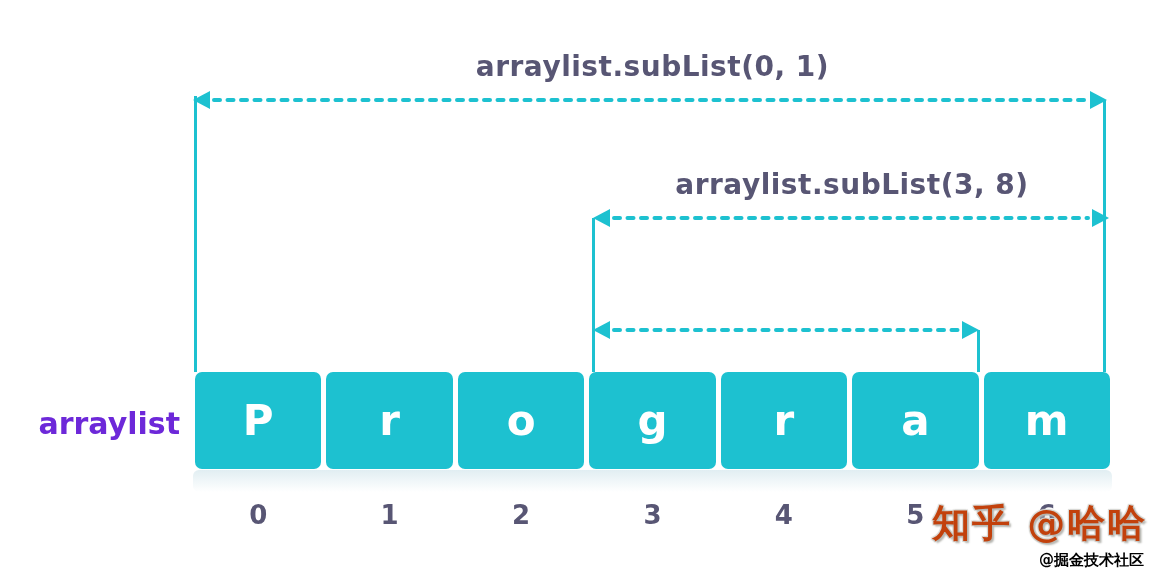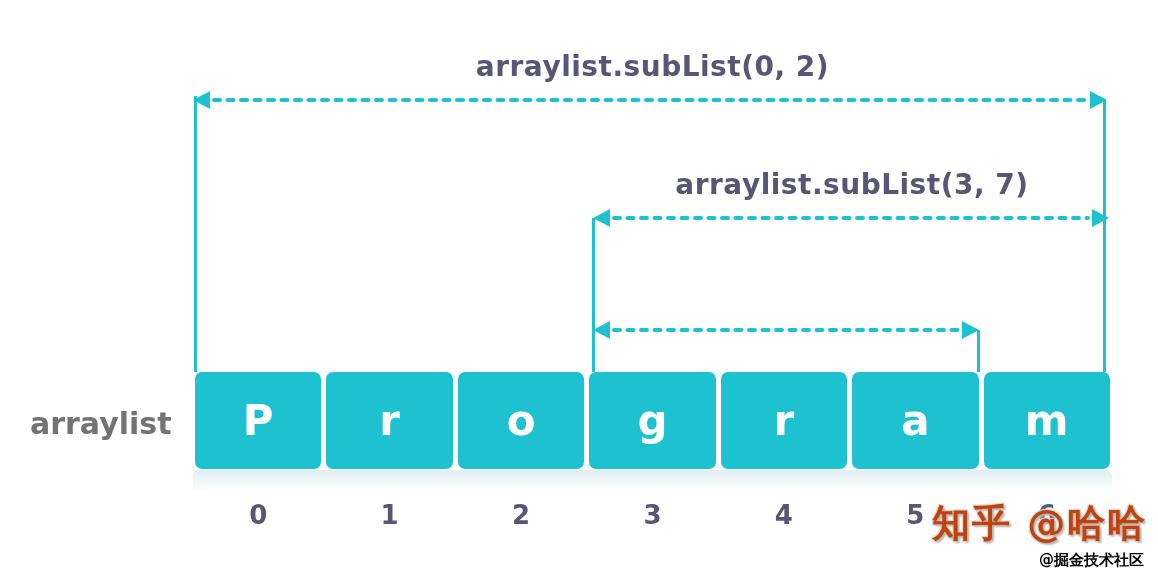--- a/index.html
+++ b/index.html
@@ -27,24 +27,24 @@
   .vline {
     position: absolute;
     width: 3px;
     background: #1dc1d0;
   }
   .array-label {
     position: absolute;
     left: 30px;
     top: 406px;
     width: 150px;
-    text-align: left;
+    text-align: right;
     font-size: 30px;
     font-weight: bold;
-    color: #737373;
+    color: #6d28d9;
   }
   .array-row {
     position: absolute;
     left: 195px;
     top: 372px;
     width: 915px;
     height: 97px;
     display: flex;
     gap: 5px;
   }
@@ -104,28 +104,28 @@
     font-weight: bold;
     color: #000000;
     white-space: nowrap;
   }
 </style>
 </head>
 <body>
 
 <div class="canvas">
 
-  <div class="annotation-label" style="left:195px; top:50px; width:915px;">arraylist.subList(0, 2)</div>
+  <div class="annotation-label" style="left:195px; top:50px; width:915px;">arraylist.subList(0, 1)</div>
   <svg class="range-arrow" style="left:192px; top:88px;" width="916" height="24" viewBox="0 0 916 24">
     <polygon points="1,12 18,3 18,21" fill="#1dc1d0"></polygon>
     <line x1="22" y1="12" x2="894" y2="12" stroke="#1dc1d0" stroke-width="4" stroke-dasharray="6 7.5" stroke-linecap="round"></line>
     <polygon points="915,12 898,3 898,21" fill="#1dc1d0"></polygon>
   </svg>
 
-  <div class="annotation-label" style="left:594px; top:168px; width:516px;">arraylist.subList(3, 7)</div>
+  <div class="annotation-label" style="left:594px; top:168px; width:516px;">arraylist.subList(3, 8)</div>
   <svg class="range-arrow" style="left:592px; top:206px;" width="518" height="24" viewBox="0 0 518 24">
     <polygon points="1,12 18,3 18,21" fill="#1dc1d0"></polygon>
     <line x1="22" y1="12" x2="496" y2="12" stroke="#1dc1d0" stroke-width="4" stroke-dasharray="6 7.5" stroke-linecap="round"></line>
     <polygon points="517,12 500,3 500,21" fill="#1dc1d0"></polygon>
   </svg>
 
   <svg class="range-arrow" style="left:592px; top:318px;" width="388" height="24" viewBox="0 0 388 24">
     <polygon points="1,12 18,3 18,21" fill="#1dc1d0"></polygon>
     <line x1="22" y1="12" x2="366" y2="12" stroke="#1dc1d0" stroke-width="4" stroke-dasharray="6 7.5" stroke-linecap="round"></line>
     <polygon points="387,12 370,3 370,21" fill="#1dc1d0"></polygon>

